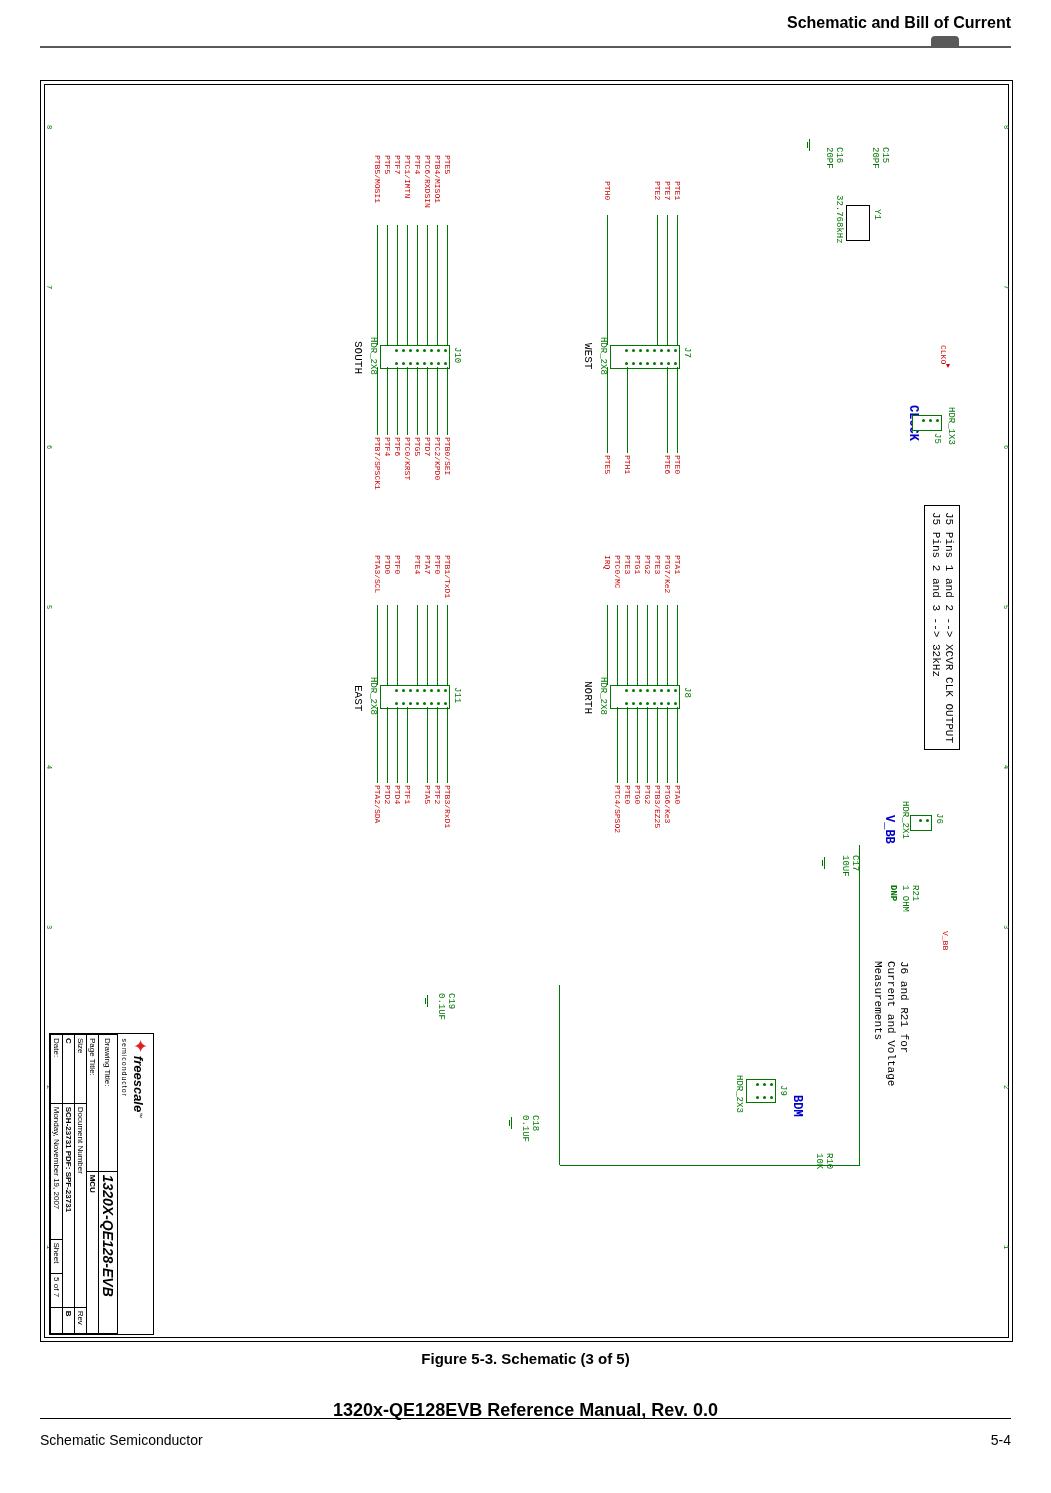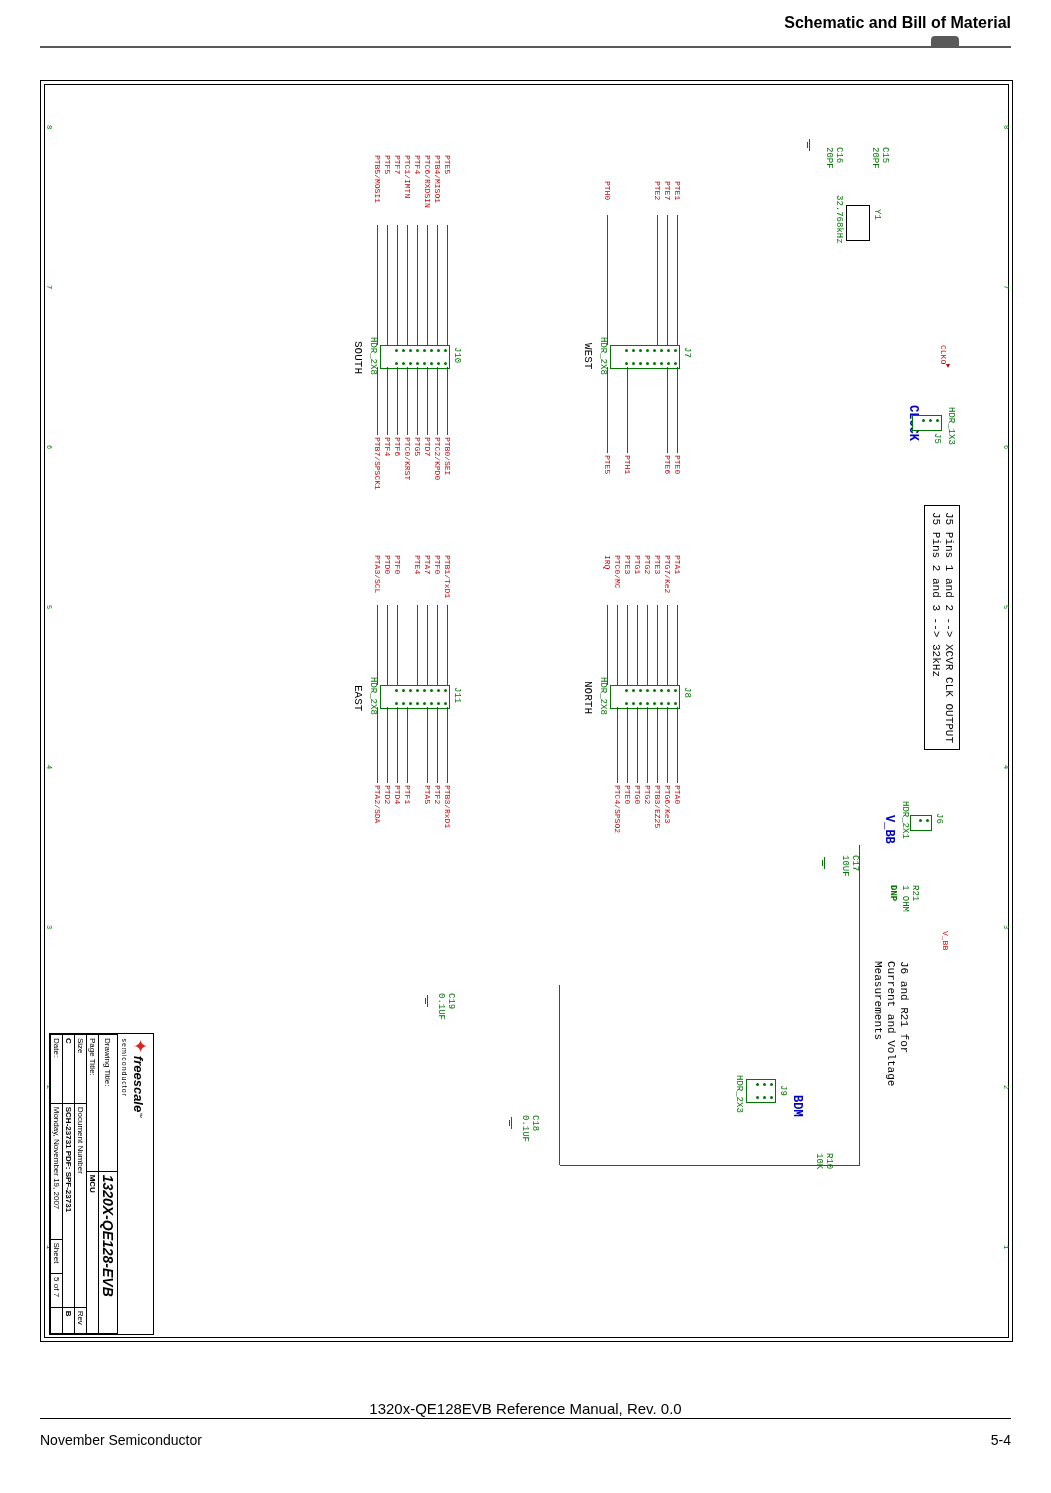--- a/index.html
+++ b/index.html
@@ -50,30 +50,30 @@
 
   .titleblock { position:absolute; right:4px; bottom:4px; width:300px; font-family: Arial, sans-serif; font-size:8px; border:1px solid #000; background:#fff;}
   .titleblock td { border:1px solid #000; padding:1px 3px; }
   .titleblock .thick { font-size:14px; font-weight:bold; font-style:italic; }
   .titleblock .logo { font-style:italic; font-weight:bold; font-size:13px; }
   .titleblock .tm { font-size:6px; vertical-align:super;}
   .coord { position:absolute; font-size:7px; color:#007700; }
 
   .fig-caption { position:absolute; left:0; right:0; top:1350px; text-align:center; font-weight:bold; font-size:15px;}
   .foot-rule { position:absolute; left:40px; right:40px; top:1418px; height:1px; background:#000;}
-  .foot-manual { position:absolute; left:0; right:0; top:1400px; text-align:center; font-weight:normal; font-size:15px;}
+  .foot-manual { position:absolute; left:0; right:0; top:1400px; text-align:center; font-weight:bold; font-size:18px;}
   .foot-left { position:absolute; left:40px; top:1432px; font-size:14px;}
   .foot-right{ position:absolute; right:40px; top:1432px; font-size:14px;}
 </style>
 </head>
 <body>
 
 <div class="page">
 
-  <div class="running-head">Schematic and Bill of Material</div>
+  <div class="running-head">Schematic and Bill of Current</div>
   <div class="tab-stub"></div>
   <div class="head-rule"></div>
 
   <div class="sch-frame">
     <div class="sch-inner">
       <div class="schem-rot">
 
         <span class="coord" style="top:0; left:40px">8</span>
         <span class="coord" style="top:0; left:200px">7</span>
         <span class="coord" style="top:0; left:360px">6</span>
@@ -493,19 +493,20 @@
               <td></td>
             </tr>
           </tbody>
             </table>
         </div>
 
       </div>
     </div>
   </div>
 
+  <div class="fig-caption">Figure 5-3. Schematic (3 of 5)</div>
 
   <div class="foot-manual">1320x-QE128EVB Reference Manual, Rev. 0.0</div>
   <div class="foot-rule"></div>
-  <div class="foot-left">November Semiconductor</div>
+  <div class="foot-left">Schematic Semiconductor</div>
   <div class="foot-right">5-4</div>
 
 </div>
 
 </body></html>

